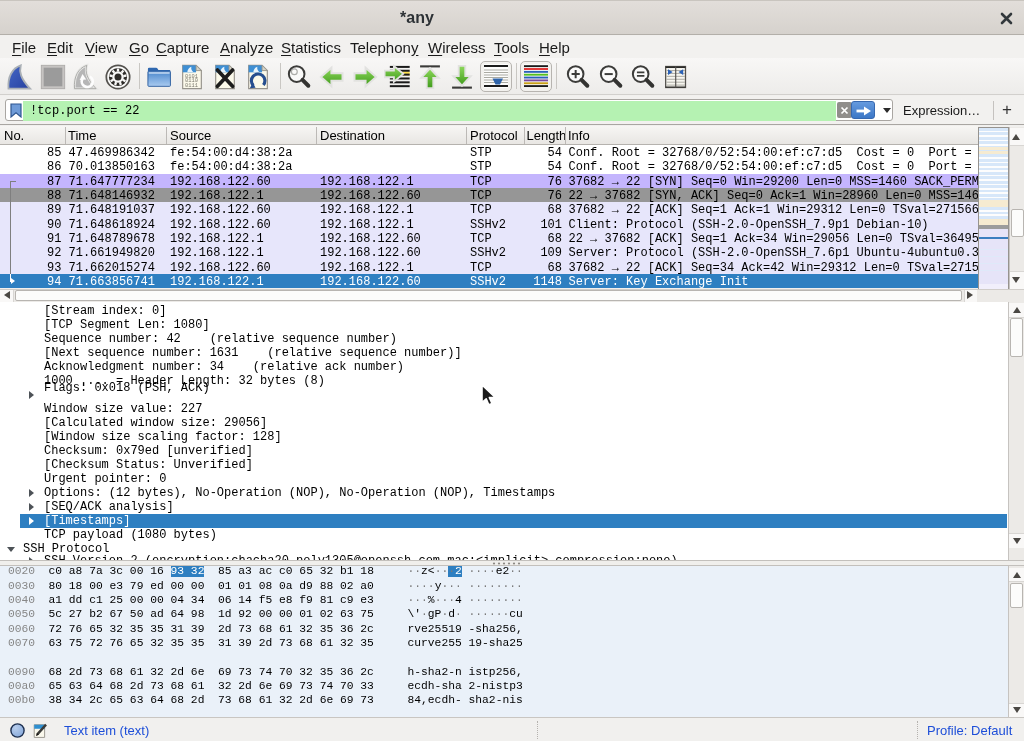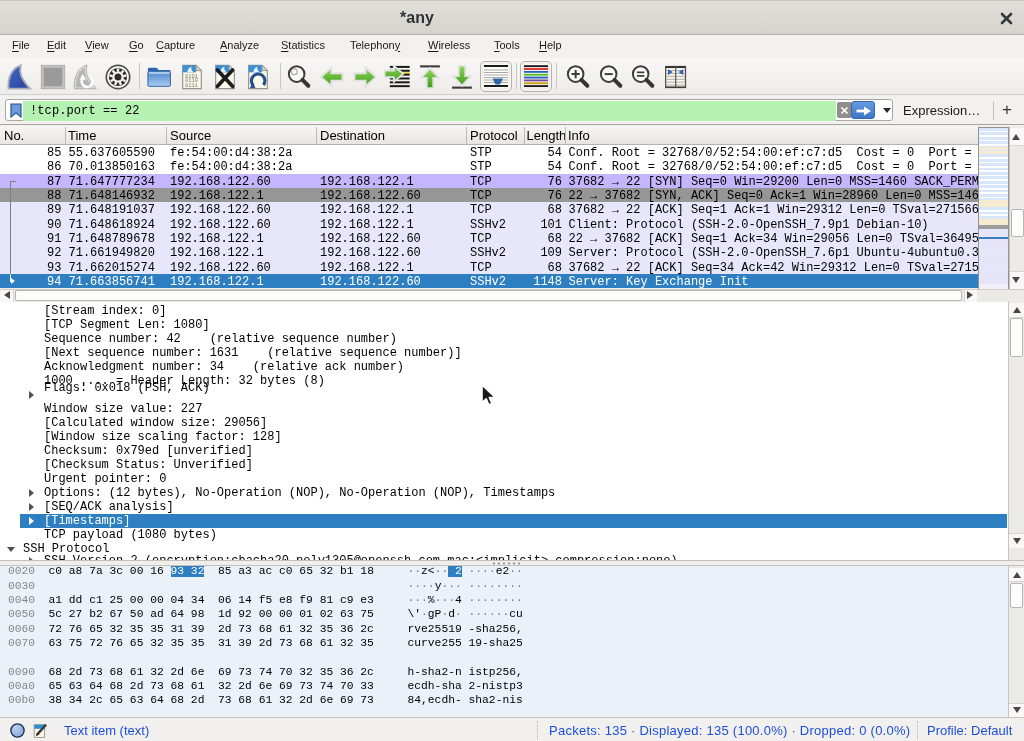--- a/index.html
+++ b/index.html
@@ -4,21 +4,21 @@
 html,body{width:1024px;height:741px;overflow:hidden}
 body{font-family:"Liberation Sans",sans-serif;position:relative;background:#f1f0ee;color:#1a1a1a}
 .abs{position:absolute}
 .mono{font-family:"Liberation Mono",monospace}
 .pre{white-space:pre}
 
 #titlebar{left:0;top:0;width:1024px;height:35px;background:linear-gradient(#e2deda,#d6d2cd);border-top:1px solid #c9c5bf;border-bottom:1px solid #b3afa9}
 #title{left:0;top:9px;width:834px;text-align:center;font-size:16px;font-weight:bold;color:#2d3236}
 
 #menubar{left:0;top:36px;width:1024px;height:22px;background:#f2f1ef}
-.mi{top:38.5px;font-size:11px;color:#1a1a1a}
+.mi{top:38.5px;font-size:15px;color:#1a1a1a}
 .mi u{text-decoration:underline;text-underline-offset:2px}
 
 #toolbar{left:0;top:58px;width:1024px;height:37px;background:linear-gradient(#f8f7f6,#edecea);border-bottom:1px solid #d2d0cd}
 .tsep{top:5px;width:1px;height:26px;background:#c9c7c3}
 .tbtn{border:1px solid #b7b4b0;border-radius:5px;background:#f2f1ee}
 
 #filterbar{left:0;top:96px;width:1024px;height:29px;background:#f2f1ef;border-bottom:1px solid #a9a6a2}
 #ffield{left:5px;top:3px;width:888px;height:22px;background:#fff;border:1px solid #a9a6a2;border-radius:3px}
 #fgreen{left:17px;top:1px;width:813px;height:20px;background:#b5f2b2}
 #ftext{left:7px;top:3px;font-size:12px;color:#000;letter-spacing:.1px}
@@ -302,21 +302,21 @@
 <div class="abs hl" style="left:568px">Info</div>
 <div class="abs hsep" style="left:64.5px"></div>
 <div class="abs hsep" style="left:166px"></div>
 <div class="abs hsep" style="left:316px"></div>
 <div class="abs hsep" style="left:466px"></div>
 <div class="abs hsep" style="left:524px"></div>
 <div class="abs hsep" style="left:565px"></div>
 </div>
 <div class="abs prow mono" style="top:145.0px;background:#ffffff;color:#000">
     <span class="cno">85</span>
-    <span class="ctime">55.637605590</span>
+    <span class="ctime">47.469986342</span>
     <span class="csrc">fe:54:00:d4:38:2a</span>
     <span class="cdst"></span>
     <span class="cpro">STP</span>
     <span class="clen">54</span>
     <span class="cinfo">Conf. Root = 32768/0/52:54:00:ef:c7:d5  Cost = 0  Port = 0x8001</span>
   </div>
 <div class="abs prow mono" style="top:159.35px;background:#ffffff;color:#000">
     <span class="cno">86</span>
     <span class="ctime">70.013850163</span>
     <span class="csrc">fe:54:00:d4:38:2a</span>
@@ -466,21 +466,21 @@
 <svg class="abs" style="left:491px;top:561.5px" width="32" height="4">
     <circle cx="3" cy="1.5" r="1.1" fill="#8c8984"></circle>
     <circle cx="8" cy="1.5" r="1.1" fill="#8c8984"></circle>
     <circle cx="13" cy="1.5" r="1.1" fill="#8c8984"></circle>
     <circle cx="18" cy="1.5" r="1.1" fill="#8c8984"></circle>
     <circle cx="23" cy="1.5" r="1.1" fill="#8c8984"></circle>
     <circle cx="28" cy="1.5" r="1.1" fill="#8c8984"></circle>
   </svg>
 <div class="abs" id="hexpane">
 <div class="abs hrow" style="top:-1.6000000000000227px"><span class="hoff">0020</span><span class="hhex">c0 a8 7a 3c 00 16 <span class="hl1">93 32</span>  85 a3 ac c0 65 32 b1 18</span><span class="hasc"><i>·</i><i>·</i>z&lt;<i>·</i><i>·</i><span class="hl1"><i>·</i>2</span> <i>·</i><i>·</i><i>·</i><i>·</i>e2<i>·</i><i>·</i></span></div>
-<div class="abs hrow" style="top:12.699999999999978px"><span class="hoff">0030</span><span class="hasc"><i>·</i><i>·</i><i>·</i><i>·</i>y<i>·</i><i>·</i><i>·</i> <i>·</i><i>·</i><i>·</i><i>·</i><i>·</i><i>·</i><i>·</i><i>·</i></span></div>
+<div class="abs hrow" style="top:12.699999999999978px"><span class="hoff">0030</span><span class="hhex">80 18 00 e3 79 ed 00 00  01 01 08 0a d9 88 02 a0</span><span class="hasc"><i>·</i><i>·</i><i>·</i><i>·</i>y<i>·</i><i>·</i><i>·</i> <i>·</i><i>·</i><i>·</i><i>·</i><i>·</i><i>·</i><i>·</i><i>·</i></span></div>
 <div class="abs hrow" style="top:26.99999999999998px"><span class="hoff">0040</span><span class="hhex">a1 dd c1 25 00 00 04 34  06 14 f5 e8 f9 81 c9 e3</span><span class="hasc"><i>·</i><i>·</i><i>·</i>%<i>·</i><i>·</i><i>·</i>4 <i>·</i><i>·</i><i>·</i><i>·</i><i>·</i><i>·</i><i>·</i><i>·</i></span></div>
 <div class="abs hrow" style="top:41.29999999999998px"><span class="hoff">0050</span><span class="hhex">5c 27 b2 67 50 ad 64 98  1d 92 00 00 01 02 63 75</span><span class="hasc">\'<i>·</i>gP<i>·</i>d<i>·</i> <i>·</i><i>·</i><i>·</i><i>·</i><i>·</i><i>·</i>cu</span></div>
 <div class="abs hrow" style="top:55.59999999999998px"><span class="hoff">0060</span><span class="hhex">72 76 65 32 35 35 31 39  2d 73 68 61 32 35 36 2c</span><span class="hasc">rve25519 -sha256,</span></div>
 <div class="abs hrow" style="top:69.89999999999998px"><span class="hoff">0070</span><span class="hhex">63 75 72 76 65 32 35 35  31 39 2d 73 68 61 32 35</span><span class="hasc">curve255 19-sha25</span></div>
 <div class="abs hrow" style="top:98.49999999999999px"><span class="hoff">0090</span><span class="hhex">68 2d 73 68 61 32 2d 6e  69 73 74 70 32 35 36 2c</span><span class="hasc">h-sha2-n istp256,</span></div>
 <div class="abs hrow" style="top:112.79999999999998px"><span class="hoff">00a0</span><span class="hhex">65 63 64 68 2d 73 68 61  32 2d 6e 69 73 74 70 33</span><span class="hasc">ecdh-sha 2-nistp3</span></div>
 <div class="abs hrow" style="top:127.1px"><span class="hoff">00b0</span><span class="hhex">38 34 2c 65 63 64 68 2d  73 68 61 32 2d 6e 69 73</span><span class="hasc">84,ecdh- sha2-nis</span></div>
 </div>
 <div class="abs sbtrack" style="left:1008px;top:566px;width:16px;height:151px;border-left:1px solid #c6c3c0"></div>
 <div class="abs sbbtn" style="left:1009px;top:568px;width:15px;height:14px;border-bottom:1px solid #d8d6d3"></div>
@@ -499,18 +499,17 @@
       <circle cx="7.5" cy="7.5" r="6.6" fill="url(#cg)" stroke="#1e3050" stroke-width="1.4"></circle>
     </svg>
 <svg class="abs" style="left:33px;top:5px" width="14" height="15" viewBox="0 0 24 26">
       <path d="M2,3 L20,3 L20,25 L2,25 Z" fill="#faf8ec" stroke="#97948c" stroke-width="1.6"></path>
       <path d="M2,3 L20,3 L20,10 L2,10 Z" fill="#2f8fd0"></path>
       <path d="M21,1.5 L24,4.5 L10,20 L5.5,22.5 L6.5,17.5 Z" fill="#3a3a38"></path>
       <path d="M5.5,22.5 L10,20 L6.5,17.5 Z" fill="#14110e"></path>
     </svg>
 <div class="abs st" style="left:64px">Text item (text)</div>
 <div class="abs" style="left:537px;top:3px;width:1px;height:18px;border-left:1px dotted #b5b2ae"></div>
-<div class="abs st" style="left:549px;letter-spacing:.25px">Packets: 135 · Displayed: 135 (100.0%) · Dropped: 0 (0.0%)</div>
 <div class="abs" style="left:917px;top:3px;width:1px;height:18px;border-left:1px dotted #b5b2ae"></div>
 <div class="abs st" style="left:927px">Profile: Default</div>
 </div>
 <svg class="abs" style="left:479px;top:384px" width="20" height="24" viewBox="0 0 20 24">
     <path d="M3,1 L3,18.5 L7.2,14.8 L9.8,20.8 L13,19.4 L10.4,13.6 L16,13.2 Z" fill="#1a1a1a" stroke="#fff" stroke-width="1.6" stroke-linejoin="round"></path>
   </svg>
 </body></html>

